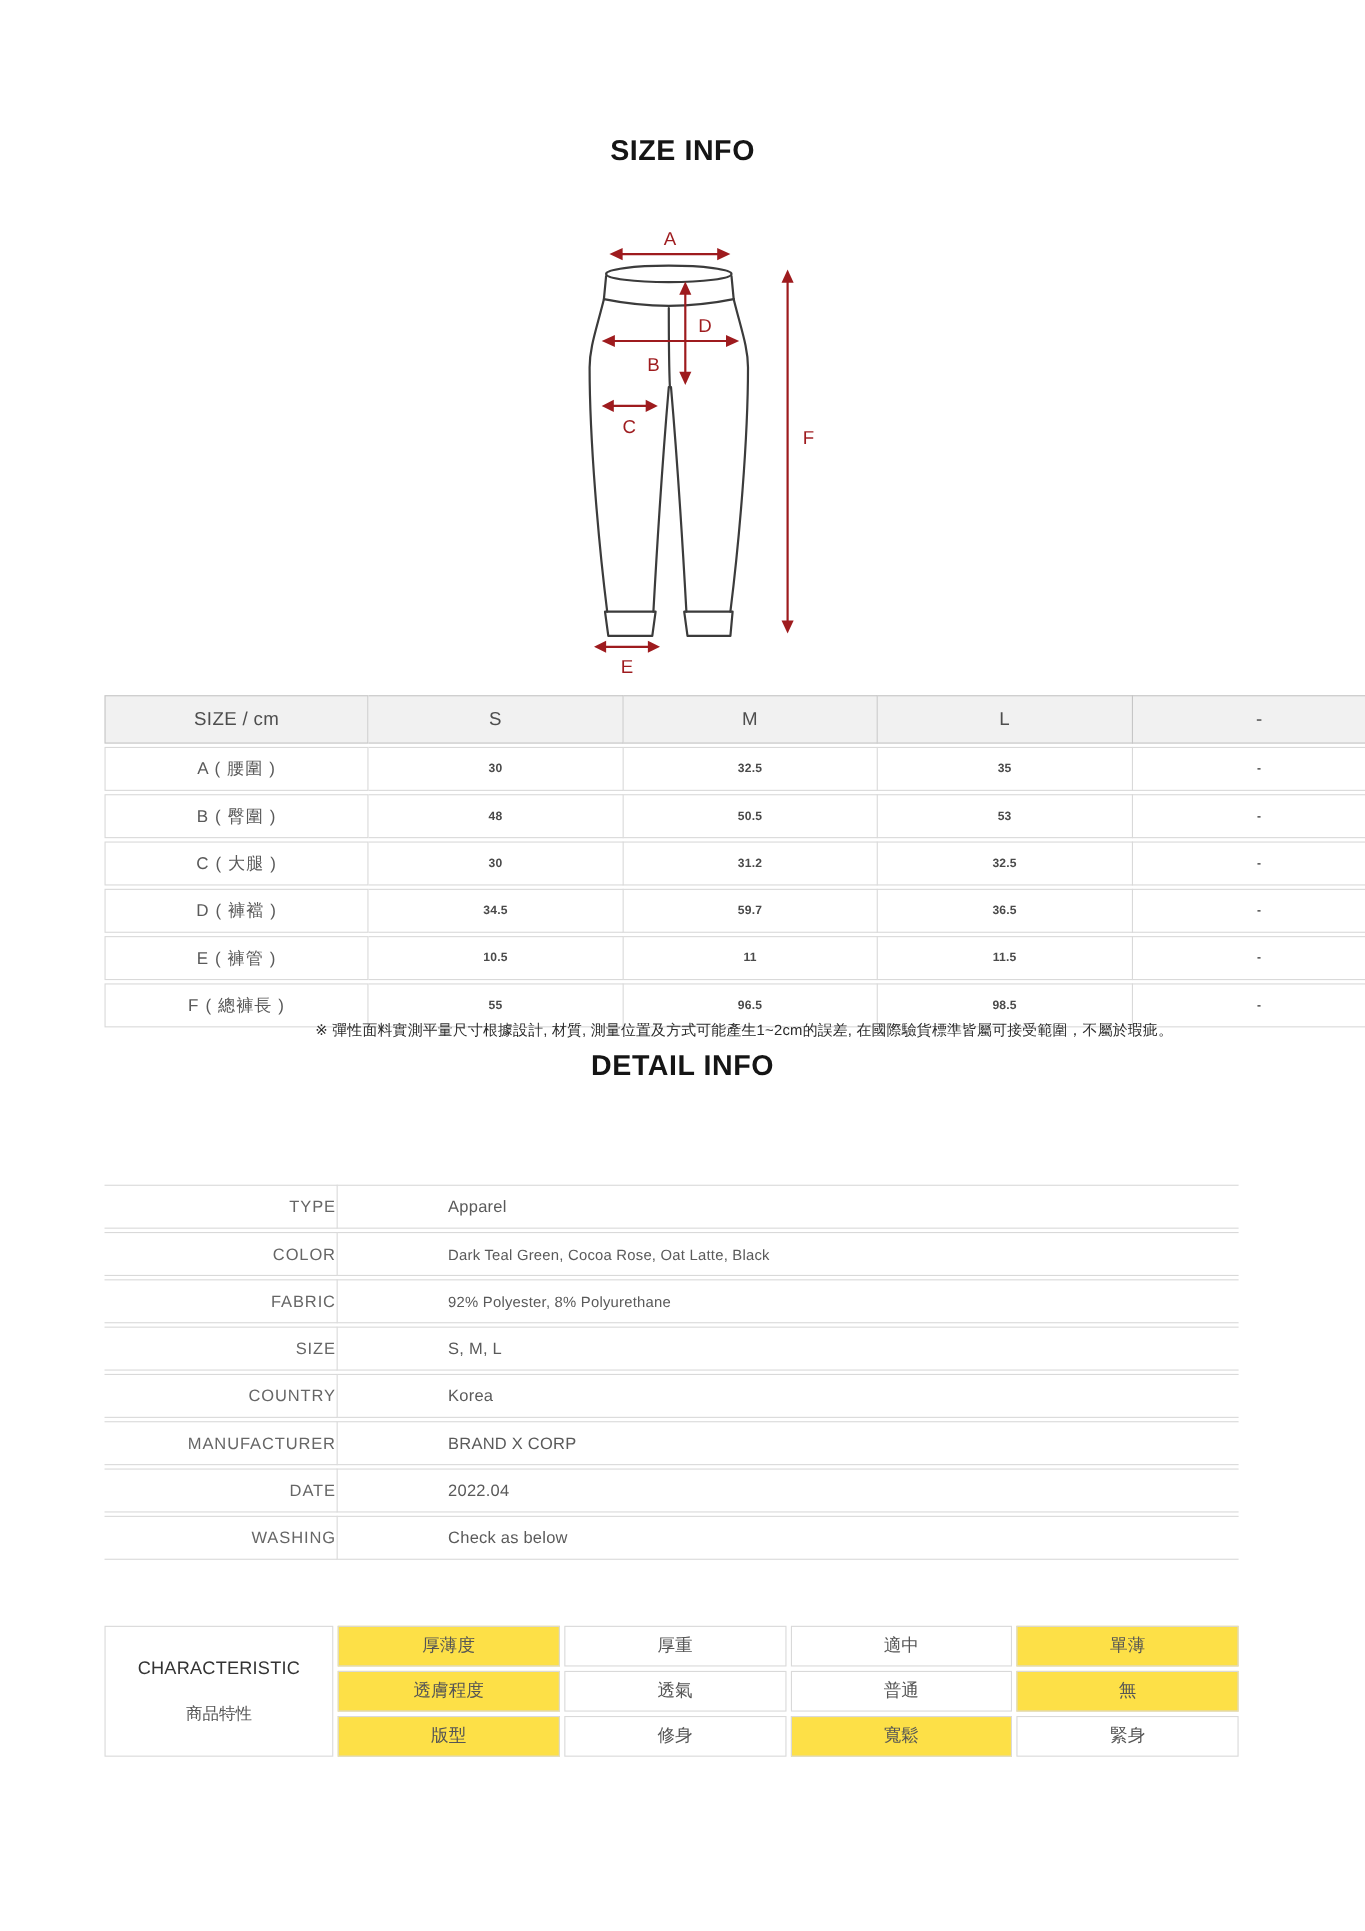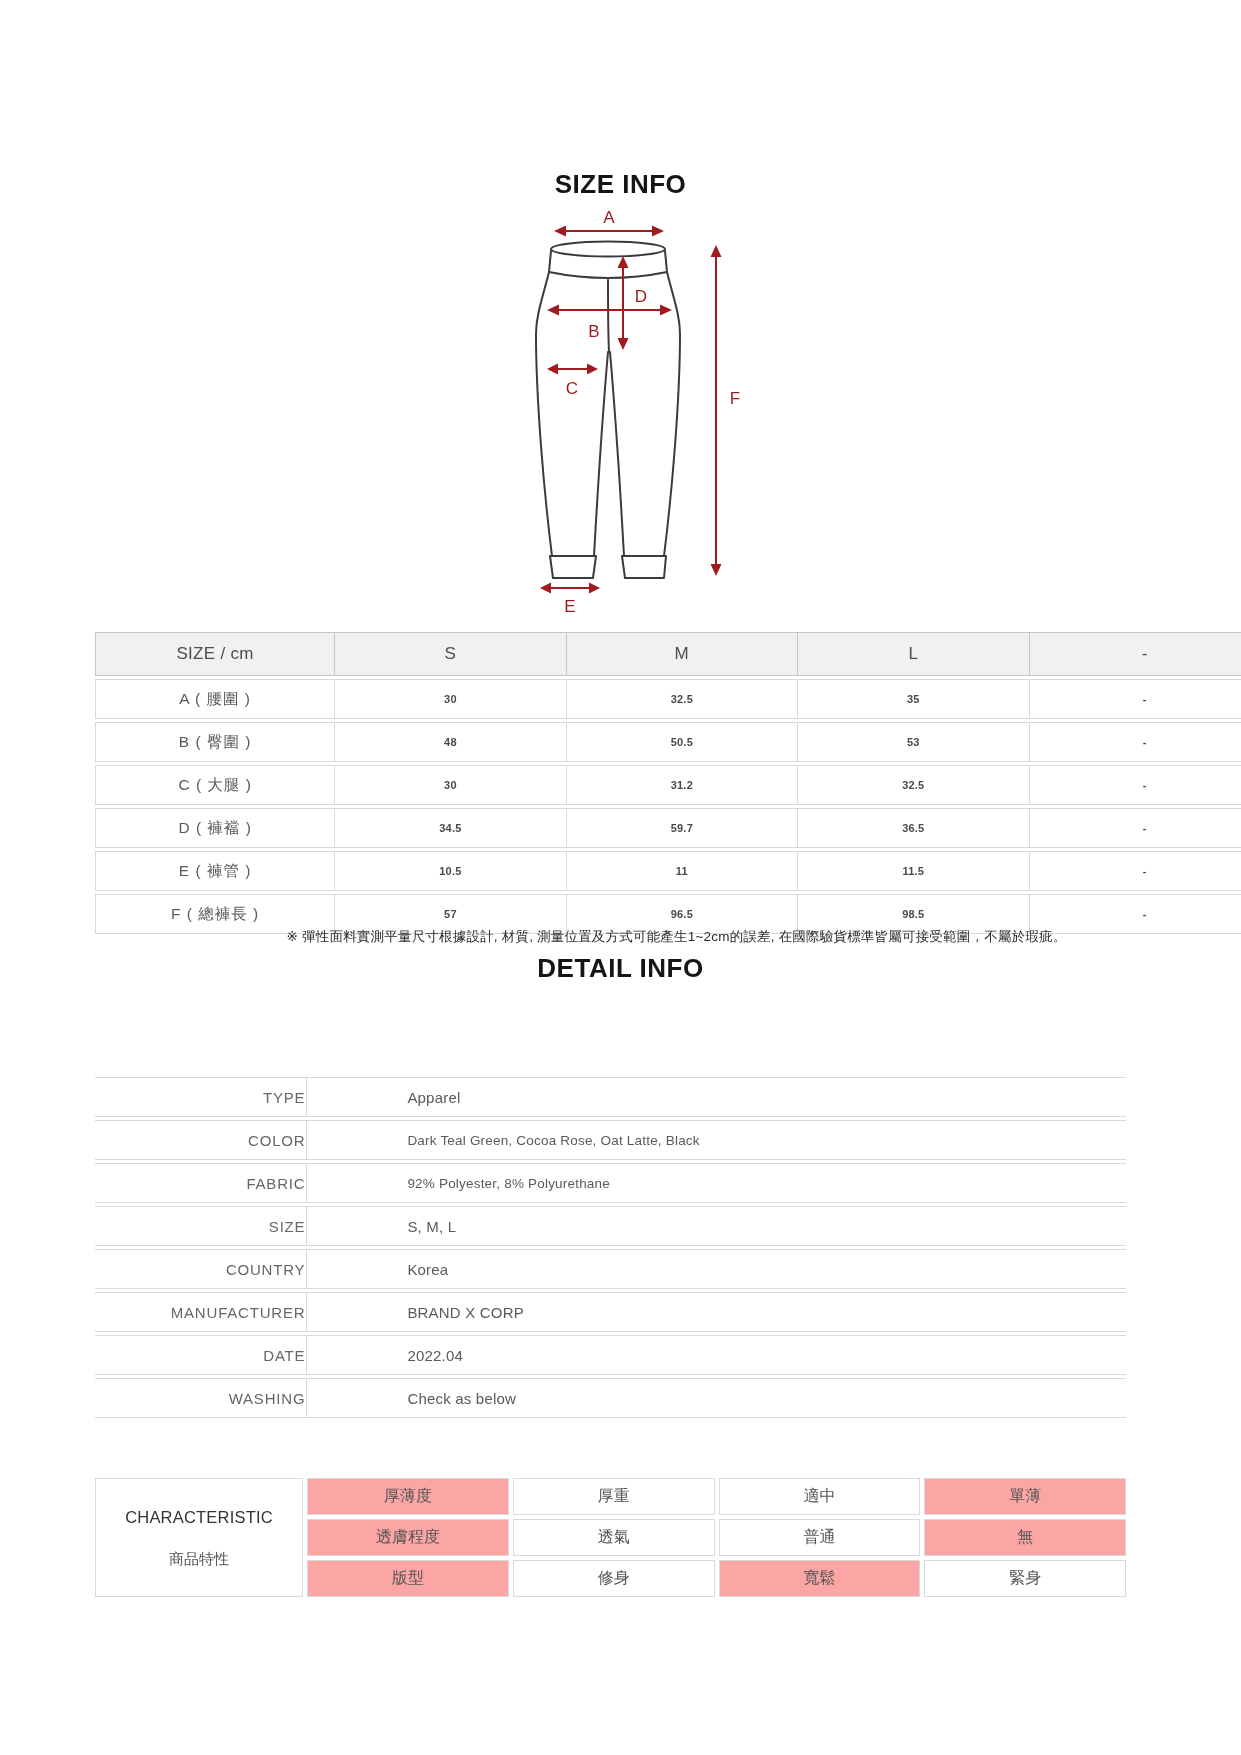--- a/index.html
+++ b/index.html
@@ -5,21 +5,21 @@
   html,body{margin:0;padding:0;}
   body{
     width:1241px;height:1755px;position:relative;background:#ffffff;
     font-family:"Liberation Sans","DejaVu Sans",sans-serif;color:#555;
     overflow:hidden;
   }
   .section-title{
     position:absolute;left:0;width:100%;text-align:center;
     font-size:26px;font-weight:800;color:#151515;letter-spacing:.5px;
   }
-  #size-title{top:121px;margin-top:48px;}
+  #size-title{top:121px;}
   #detail-title{top:953px;}
 
   
   #diagram{position:absolute;left:530px;top:200px;width:220px;height:420px;}
   #diagram .pants{fill:none;stroke:#3b3b3b;stroke-width:2;stroke-linejoin:round;stroke-linecap:round;}
   #diagram .arrows line{stroke:#9e1b1e;stroke-width:2;}
   #diagram .arrows polygon{fill:#9e1b1e;}
   #diagram .letters text{fill:#9e1b1e;font-size:17px;font-family:"Liberation Sans","DejaVu Sans",sans-serif;text-anchor:middle;}
 
   
@@ -69,21 +69,21 @@
   
   #char-table{
     position:absolute;left:95px;top:1478px;width:1031px;
     display:grid;grid-template-columns:208px repeat(4,1fr);
     grid-auto-rows:37px;gap:4px;
   }
   #char-table .cell{
     border:1px solid #d9d9d9;display:flex;align-items:center;justify-content:center;
     font-size:16px;color:#555;background:#fff;
   }
-  #char-table .cell.hl{background:#fca5a5;}
+  #char-table .cell.hl{background:#fde047;}
   #char-table .head{
     grid-row:1 / span 3;flex-direction:column;line-height:1.35;background:#fff;gap:20px;
   }
   #char-table .head .en{font-size:16.5px;color:#333;letter-spacing:.2px;}
   #char-table .head .zh{font-size:15px;color:#555;}
 </style>
 </head>
 <body>
 
 <div class="section-title" id="size-title">SIZE INFO</div>
@@ -192,21 +192,21 @@
       </tr>
       <tr>
         <td>E ( 褲管 )</td>
         <td>10.5</td>
         <td>11</td>
         <td>11.5</td>
         <td>-</td>
       </tr>
       <tr>
         <td>F ( 總褲長 )</td>
-        <td>57</td>
+        <td>55</td>
         <td>96.5</td>
         <td>98.5</td>
         <td>-</td>
       </tr>
     </tbody>
 </table>
 
 <div id="note">※ 彈性面料實測平量尺寸根據設計, 材質, 測量位置及方式可能產生1~2cm的誤差, 在國際驗貨標準皆屬可接受範圍，不屬於瑕疵。</div>
 
 <div class="section-title" id="detail-title">DETAIL INFO</div>

